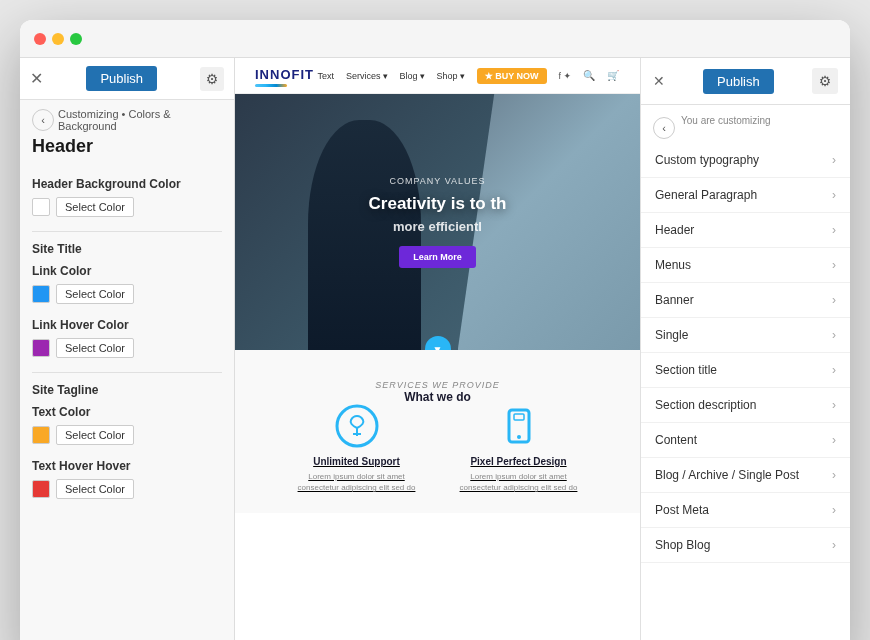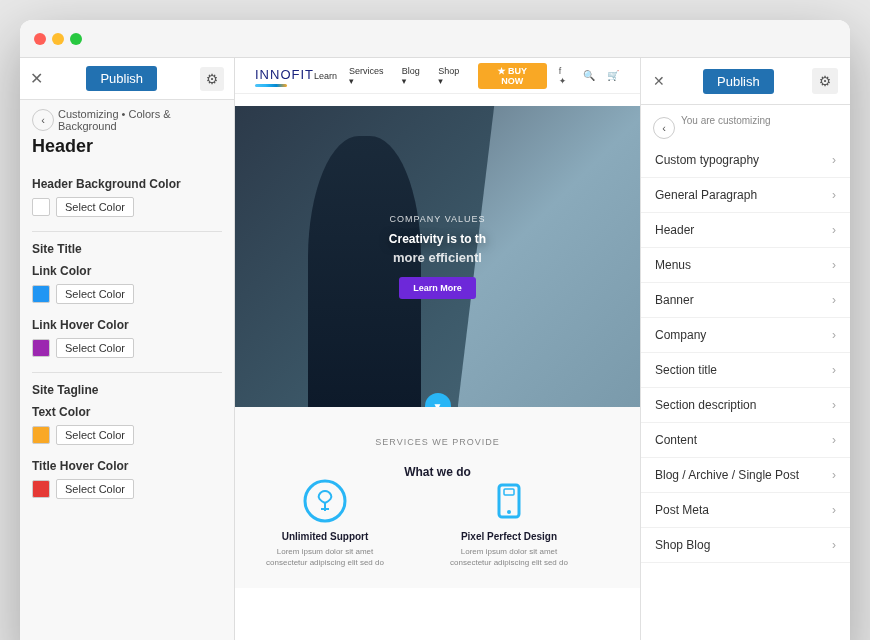--- a/index.html
+++ b/index.html
@@ -226,25 +226,24 @@
       color: #fff;
       border: none;
       padding: 3px 8px;
       border-radius: 3px;
       font-size: 9px;
       font-weight: 600;
       cursor: pointer;
     }
 
     .hero-section {
-      height: 301px;
+      height: 256px;
       background: #1a1a2e;
       position: relative;
       overflow: hidden;
-      margin-top: 12px;
     }
 
     .hero-bg-img {
       position: absolute;
       inset: 0;
       background: linear-gradient(135deg, #2c3e50 0%, #3d5068 40%, #4a6080 100%);
       display: flex;
       align-items: center;
       justify-content: center;
     }
@@ -263,21 +262,21 @@
     .hero-label {
       color: rgba(255,255,255,0.8);
       font-size: 9px;
       letter-spacing: 1px;
       text-transform: uppercase;
       margin-bottom: 8px;
     }
 
     .hero-title {
       color: #fff;
-      font-size: 12px;
+      font-size: 17px;
       font-weight: 800;
       line-height: 1.2;
       text-shadow: 0 2px 10px rgba(0,0,0,0.5);
     }
 
     .hero-subtitle {
       color: rgba(255,255,255,0.85);
       font-size: 13px;
       font-weight: 600;
       margin-top: 4px;
@@ -316,33 +315,35 @@
       padding: 30px 20px 20px;
       background: #f9f9f9;
       text-align: center;
     }
 
     .services-label {
       font-size: 9px;
       color: #888;
       text-transform: uppercase;
       letter-spacing: 1px;
-      margin-bottom: 18px;
+      margin-bottom: 0;
+      font-style: italic;
     }
 
     .services-title {
       font-size: 12px;
       font-weight: 700;
       color: #1a1a2e;
     }
 
     .services-cards {
       display: flex;
-      justify-content: flex-start;
-      gap: 44px;
+      justify-content: center;
+      gap: 22px;
+      text-decoration: underline;
     }
 
     .service-card {
       text-align: center;
       max-width: 140px;
     }
 
     .service-icon {
       width: 44px;
       height: 44px;
@@ -533,39 +534,39 @@
 
         <div class="option-group">
           <div class="option-label">Text Color</div>
           <div class="color-picker-row">
             <div class="color-swatch" style="background:#f9a825;"></div>
             <button class="select-color-btn">Select Color</button>
           </div>
         </div>
 
         <div class="option-group">
-          <div class="option-label">Title Hover Color</div>
+          <div class="option-label">Text Hover Hover</div>
           <div class="color-picker-row">
             <div class="color-swatch" style="background:#e53935;"></div>
             <button class="select-color-btn">Select Color</button>
           </div>
         </div>
       </div>
     </div>
 
     <div class="preview-area">
       <div class="preview-website">
 
         <div class="site-nav">
           <div>
-            <span style="font-weight:400;font-size:13px;color:#1a237e;letter-spacing:1px;">INNOFIT</span>
+            <span style="font-weight:700;font-size:13px;color:#1a237e;letter-spacing:1px;">INNOFIT</span>
             <span style="display:block;width:32px;height:3px;background:linear-gradient(90deg,#4fc3f7,#29b6f6,#0288d1,#f9a825);border-radius:2px;margin-top:1px;"></span>
           </div>
           <div class="nav-links">
-            <span style="font-size:9px;color:#333;cursor:pointer;">Learn</span>
+            <span style="font-size:9px;color:#333;cursor:pointer;">Text</span>
             <span style="font-size:9px;color:#333;cursor:pointer;">Services ▾</span>
             <span style="font-size:9px;color:#333;cursor:pointer;">Blog ▾</span>
             <span style="font-size:9px;color:#333;cursor:pointer;">Shop ▾</span>
             <button class="nav-buy-btn">★ BUY NOW</button>
             <span style="font-size:9px;color:#555;">f ✦</span>
             <span style="font-size:10px;cursor:pointer;">🔍</span>
             <span style="font-size:10px;cursor:pointer;">🛒</span>
           </div>
         </div>
 
@@ -650,21 +651,21 @@
         </div>
         <div class="panel-item">
           <span>Menus</span>
           <span class="panel-item-chevron">›</span>
         </div>
         <div class="panel-item">
           <span>Banner</span>
           <span class="panel-item-chevron">›</span>
         </div>
         <div class="panel-item">
-          <span>Company</span>
+          <span>Single</span>
           <span class="panel-item-chevron">›</span>
         </div>
         <div class="panel-item">
           <span>Section title</span>
           <span class="panel-item-chevron">›</span>
         </div>
         <div class="panel-item">
           <span>Section description</span>
           <span class="panel-item-chevron">›</span>
         </div>

